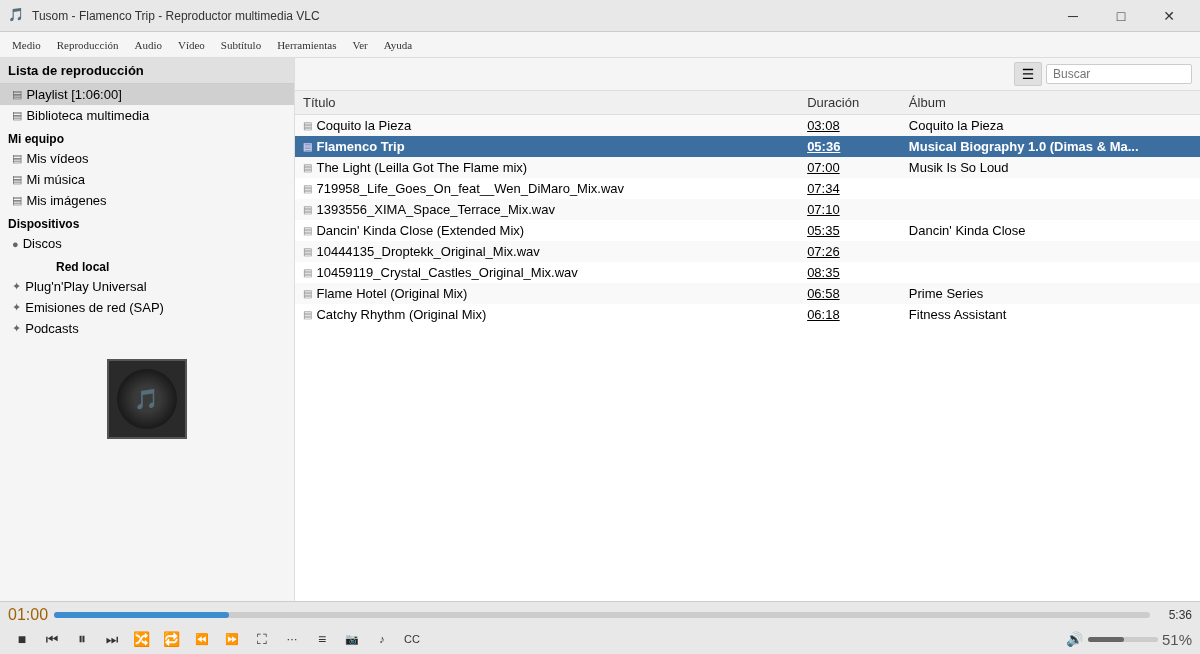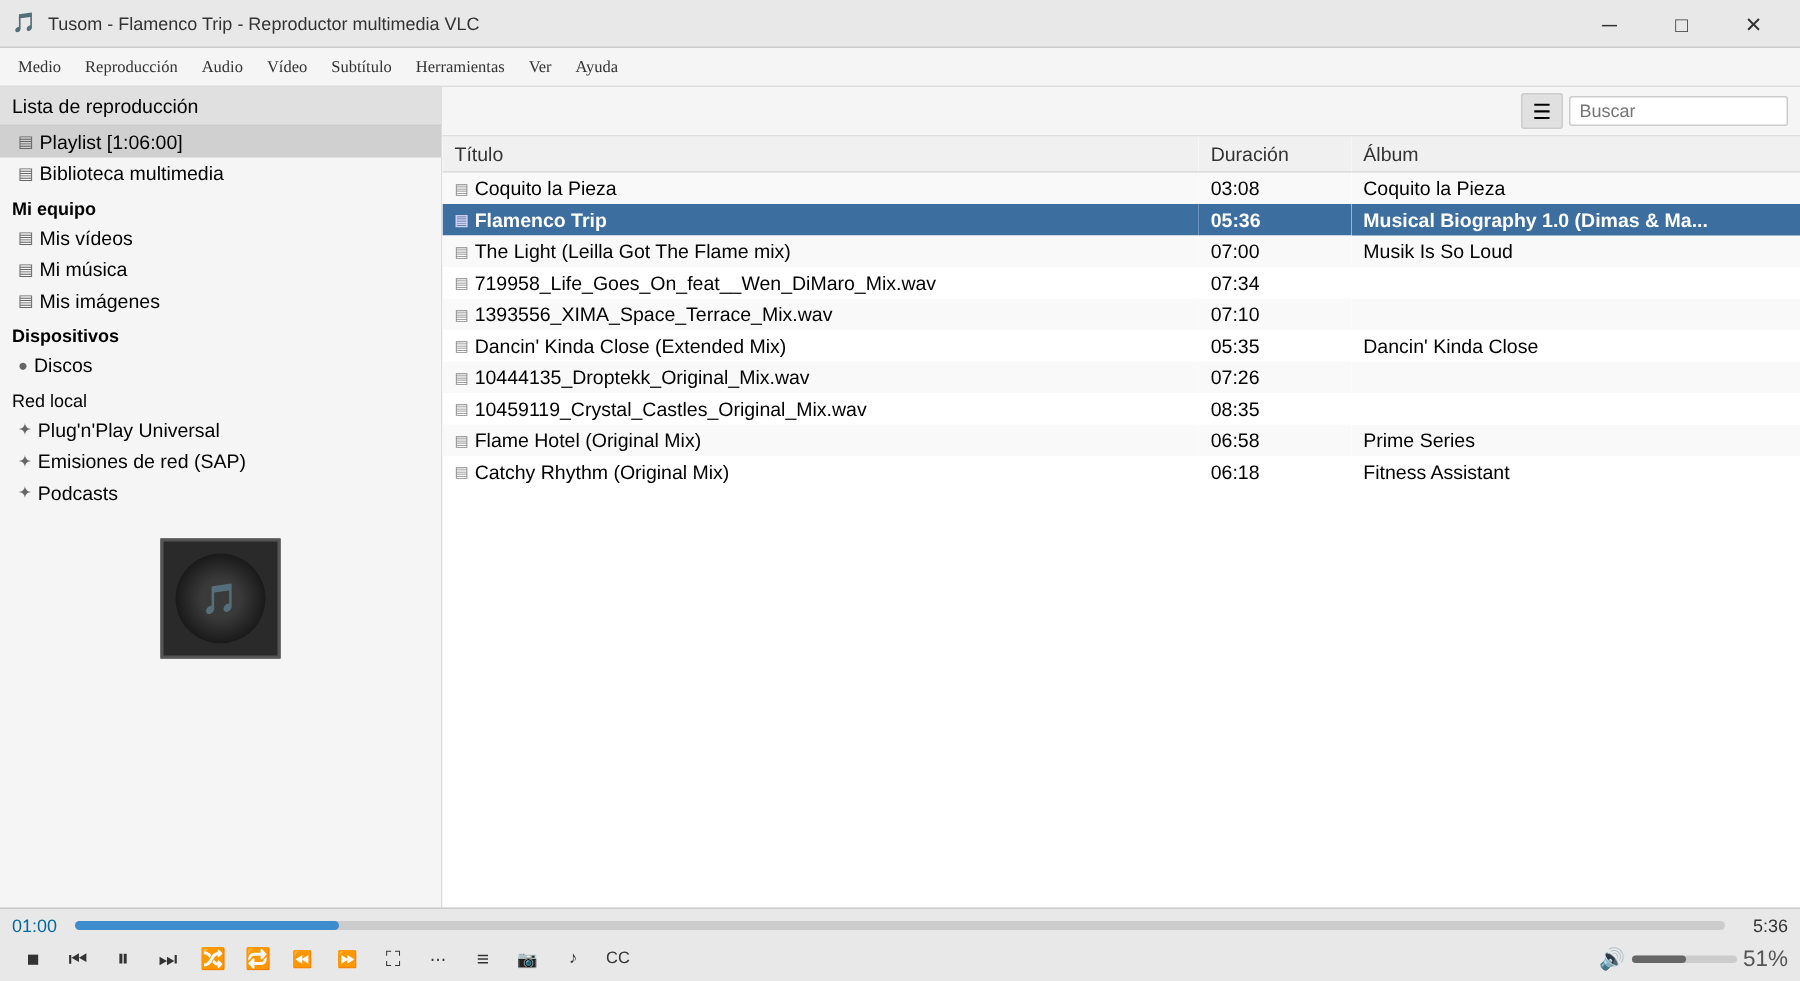--- a/index.html
+++ b/index.html
@@ -81,21 +81,21 @@
       width: 295px;
       background: #f5f5f5;
       border-right: 1px solid #ddd;
       display: flex;
       flex-direction: column;
       overflow: hidden;
     }
     .sidebar-header {
       background: #e0e0e0;
       padding: 5px 8px;
-      font-weight: normal;
+      font-weight: bold;
       font-size: 13px;
       color: #000;
       border-bottom: 1px solid #ccc;
       display: flex;
       align-items: center;
       justify-content: space-between;
     }
     .sidebar-scroll {
       flex: 1;
       overflow-y: auto;
@@ -230,37 +230,37 @@
     td {
       padding: 3px 8px;
       font-size: 13px;
     }
     .track-icon {
       font-size: 10px;
       color: #888;
       flex-shrink: 0;
     }
     tbody tr.playing .track-icon { color: #cce; }
-    td.duration { white-space: nowrap; }
+    td.duration { white-space: nowrap; text-decoration: underline; }
     td.album { white-space: nowrap; overflow: hidden; text-overflow: ellipsis; max-width: 200px; }
 
     
     .bottom-bar {
       background: #e8e8e8;
       border-top: 1px solid #ccc;
     }
     .progress-bar-container {
       padding: 4px 8px 2px;
       display: flex;
       align-items: center;
       gap: 6px;
     }
     .time-left {
-      font-size: 12px;
-      color: #0369a1;
+      font-size: 16px;
+      color: #a16207;
       white-space: nowrap;
       min-width: 36px;
     }
     .progress-track {
       flex: 1;
       height: 6px;
       background: #ccc;
       border-radius: 3px;
       position: relative;
       cursor: pointer;
@@ -386,21 +386,21 @@
         <span class="sidebar-icon">▤</span>
         <span>Mis imágenes</span>
       </div>
 
       <div class="sidebar-section-header">Dispositivos</div>
       <div class="sidebar-item">
         <span class="sidebar-icon">●</span>
         <span>Discos</span>
       </div>
 
-      <div class="sidebar-section-header" style="font-weight:normal;">Red local</div>
+      <div class="sidebar-section-header" style="font-weight:bold;margin-left:48px;">Red local</div>
       <div class="sidebar-item">
         <span class="sidebar-icon">✦</span>
         <span>Plug'n'Play Universal</span>
       </div>
       <div class="sidebar-item">
         <span class="sidebar-icon">✦</span>
         <span>Emisiones de red (SAP)</span>
       </div>
 
       <div class="sidebar-item">

